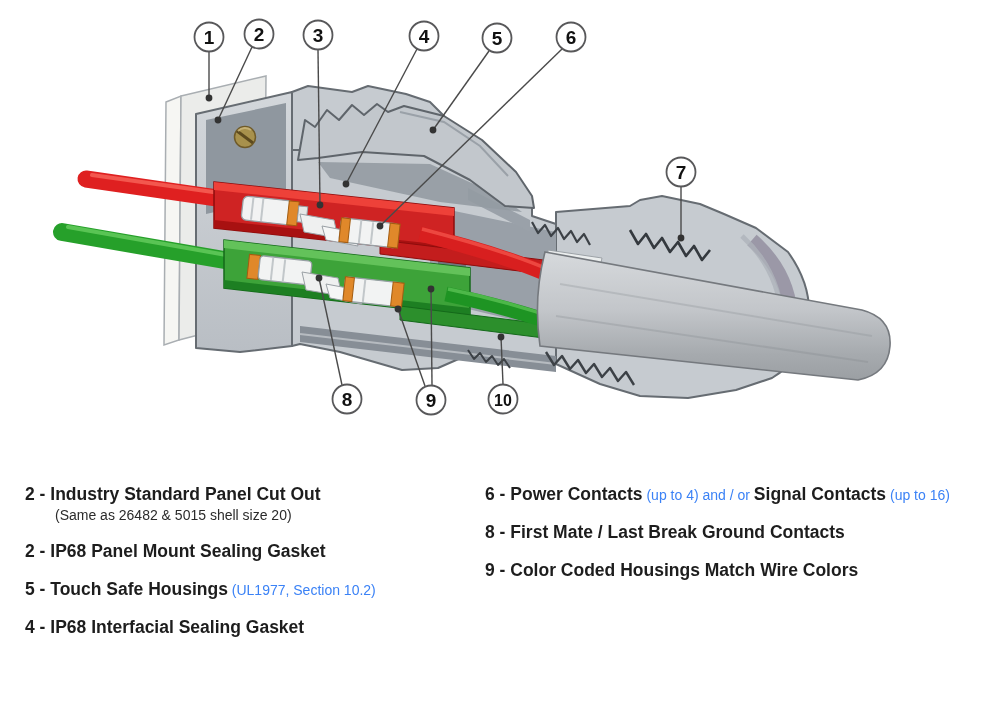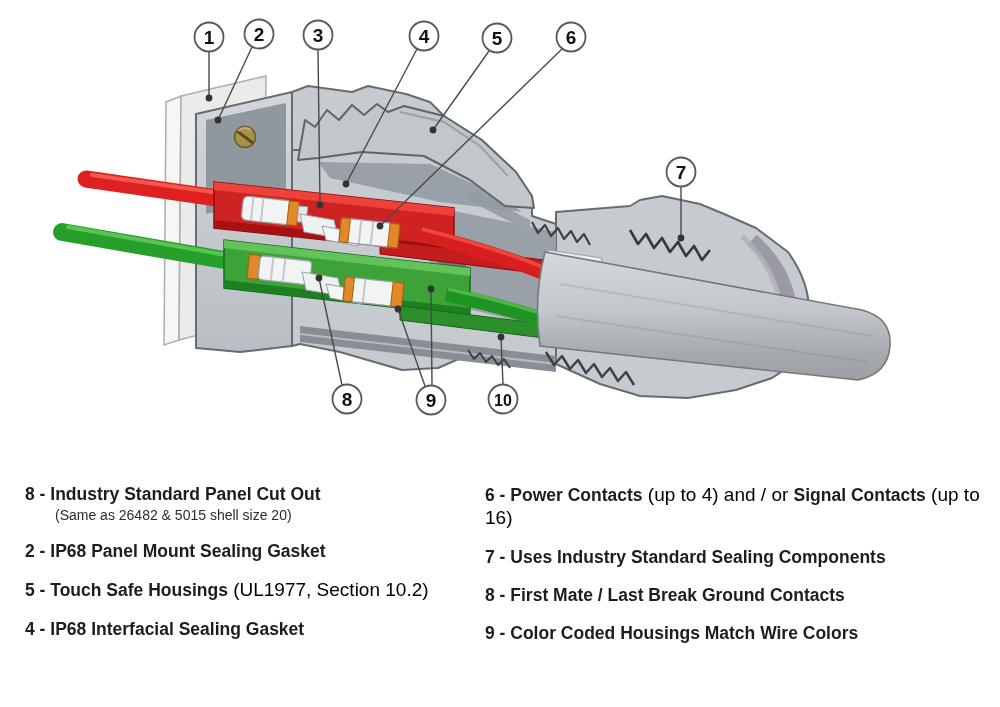--- a/index.html
+++ b/index.html
@@ -10,21 +10,21 @@
   .callout-num{font-family:"Liberation Sans","DejaVu Sans",sans-serif;font-weight:bold;fill:#111;
                text-anchor:middle;}
   
   #legend{position:absolute;left:0;top:470px;width:1000px;height:237px;}
   .legend-col{position:absolute;top:14px;}
   #legend-col-left{left:25px;width:445px;}
   #legend-col-right{left:485px;width:505px;}
   .legend-item{margin-bottom:17px;}
   .legend-main{font-size:17.5px;font-weight:bold;color:#1d1d1d;line-height:1.2;}
   .seg-bold{font-weight:bold;}
-  .seg-note{font-weight:normal;font-size:19px;color:#000000;}
+  .seg-note{font-weight:normal;font-size:14px;color:#3b82f6;}
   .legend-sub{font-size:14px;font-weight:normal;color:#2b2b2b;padding-left:30px;margin-top:2px;line-height:1.2;}
 </style>
 </head>
 <body>
 
 <div id="page">
 
   <div id="diagram-wrap">
     <svg id="diagram-svg" width="1000" height="470" viewBox="0 0 1000 470">
       <defs>
@@ -209,39 +209,38 @@
             <circle cx="503" cy="399" r="14.5" fill="#ffffff" stroke="#58585a" stroke-width="1.8"></circle>
             <text x="503" y="405.5" class="callout-num" font-size="16" fill="#111111">10</text>
           </g>
         </g>
     </svg>
   </div>
 
   <div id="legend">
     <div class="legend-col" id="legend-col-left">
         <div class="legend-item">
-          <div class="legend-main"><span class="seg-bold">8 - Industry Standard Panel Cut Out</span></div>
+          <div class="legend-main"><span class="seg-bold">2 - Industry Standard Panel Cut Out</span></div>
           <div class="legend-sub">(Same as 26482 &amp; 5015 shell size 20)</div>
         </div>
         <div class="legend-item">
           <div class="legend-main"><span class="seg-bold">2 - IP68 Panel Mount Sealing Gasket</span></div>
         </div>
         <div class="legend-item">
           <div class="legend-main"><span class="seg-bold">5 - Touch Safe Housings</span><span class="seg-note"> (UL1977, Section 10.2)</span></div>
         </div>
         <div class="legend-item">
           <div class="legend-main"><span class="seg-bold">4 - IP68 Interfacial Sealing Gasket</span></div>
         </div>
       </div>
     <div class="legend-col" id="legend-col-right">
         <div class="legend-item">
           <div class="legend-main"><span class="seg-bold">6 - Power Contacts</span><span class="seg-note"> (up to 4) and / or </span><span class="seg-bold">Signal Contacts</span><span class="seg-note"> (up to 16)</span></div>
         </div>
         <div class="legend-item">
-          <div class="legend-main"><span class="seg-bold">7 - Uses Industry Standard Sealing Components</span></div>
         </div>
         <div class="legend-item">
           <div class="legend-main"><span class="seg-bold">8 - First Mate / Last Break Ground Contacts</span></div>
         </div>
         <div class="legend-item">
           <div class="legend-main"><span class="seg-bold">9 - Color Coded Housings Match Wire Colors</span></div>
         </div>
       </div>
   </div>
 

